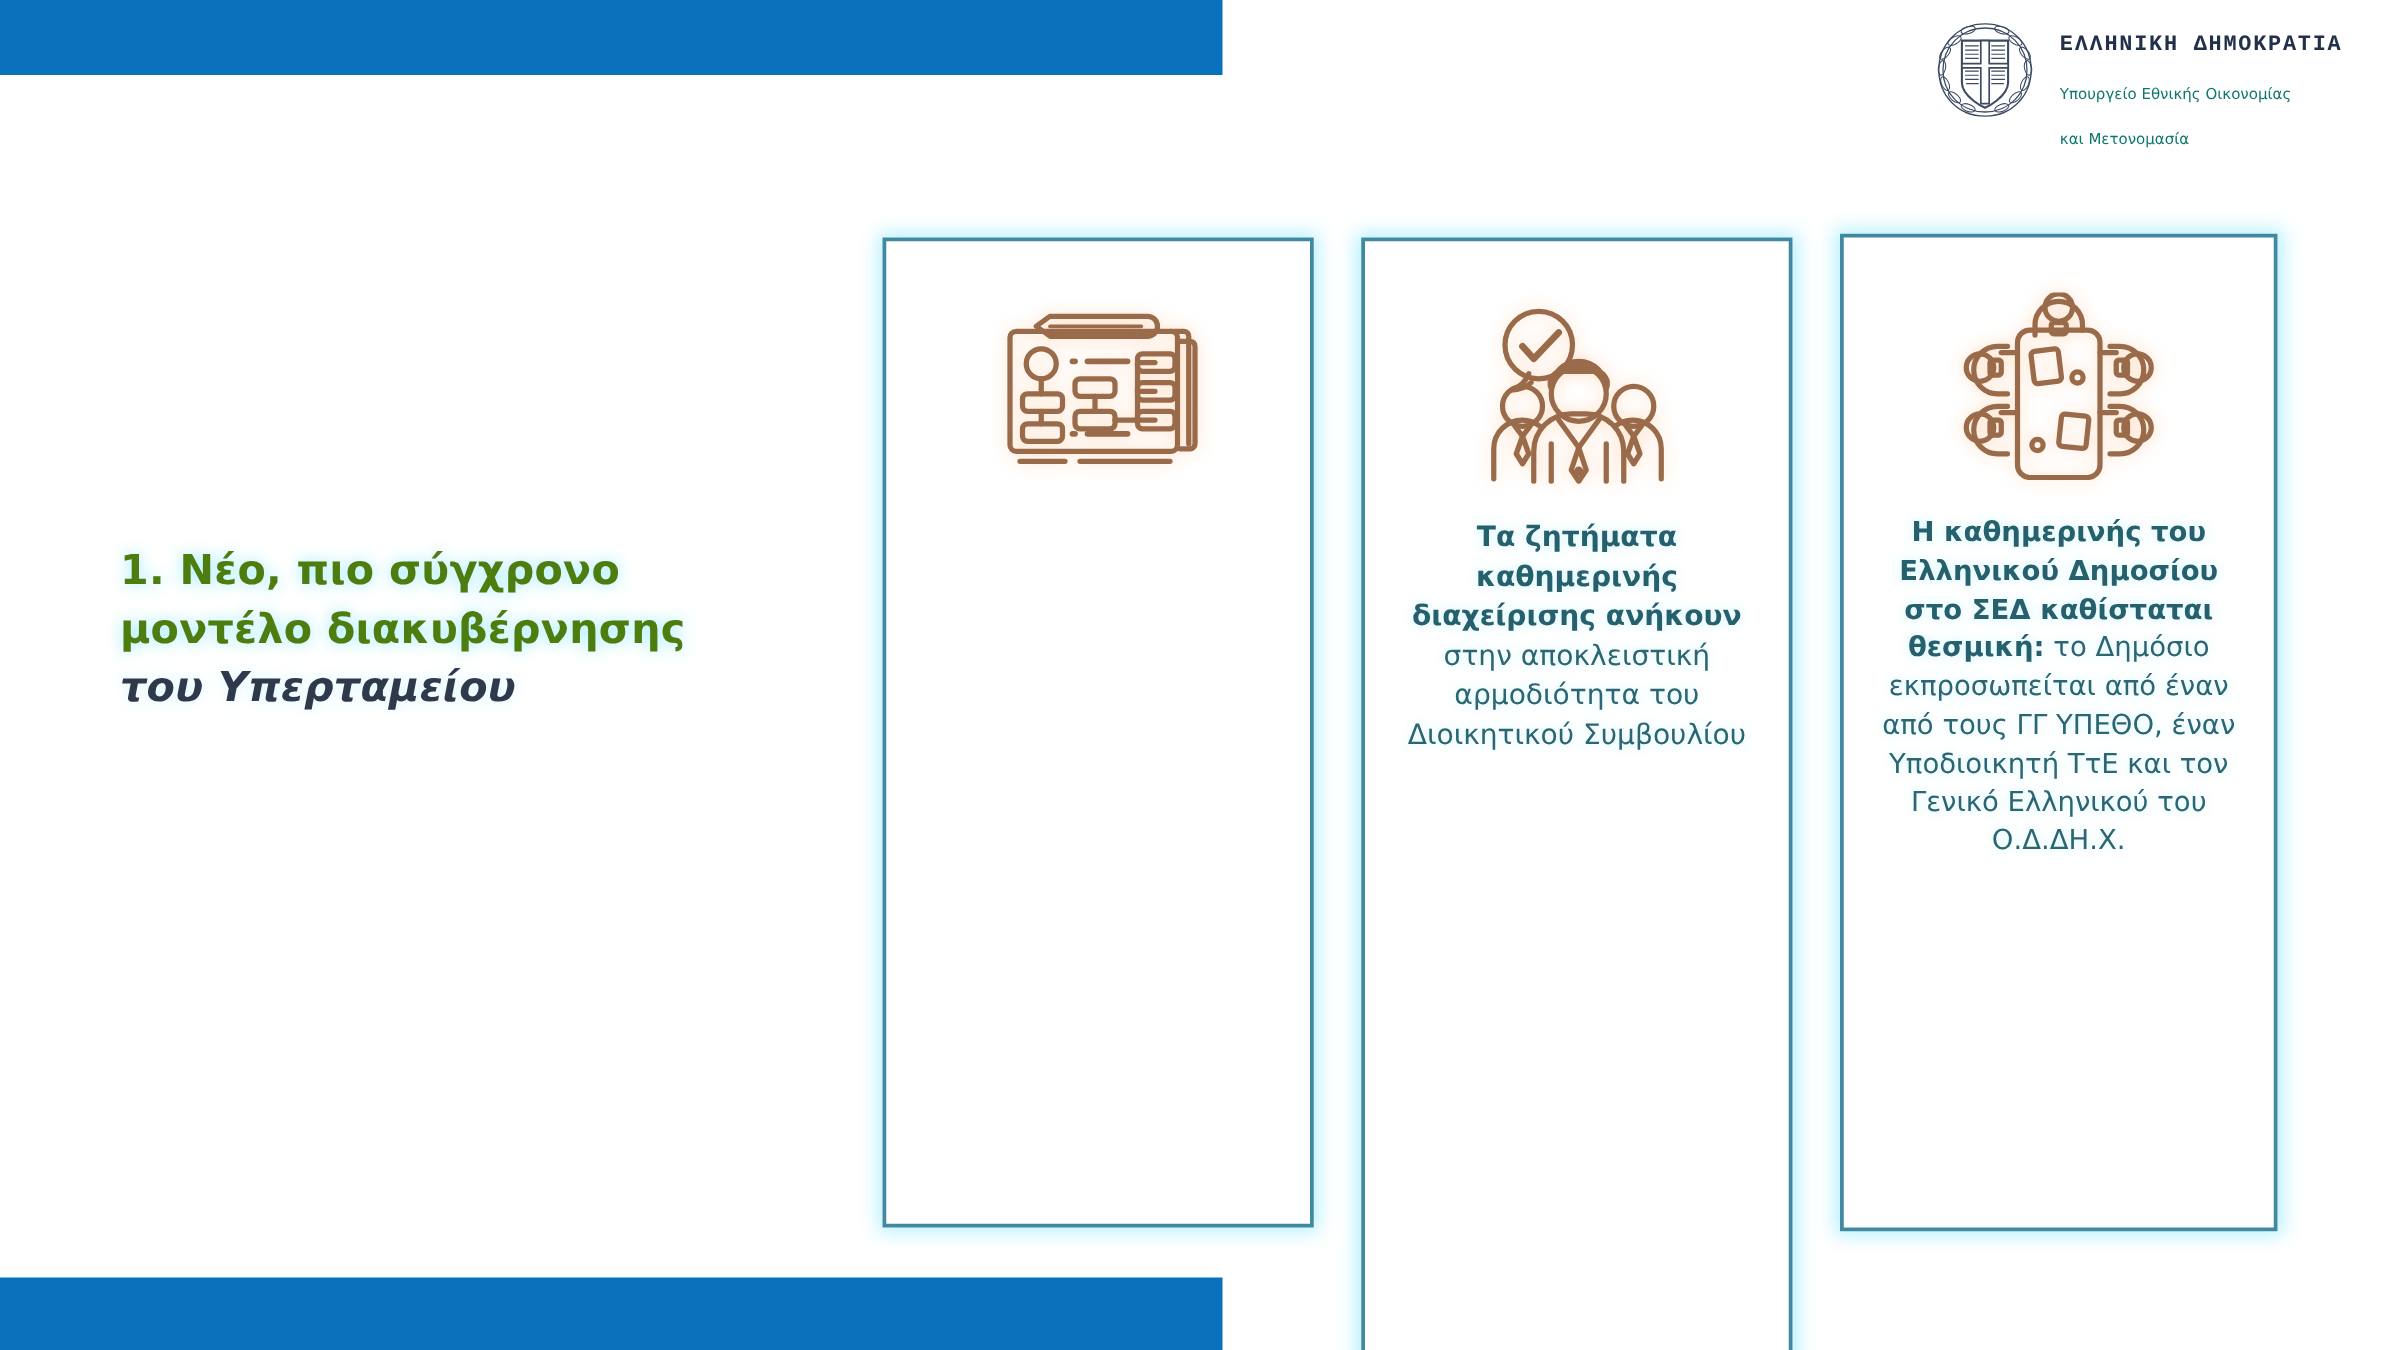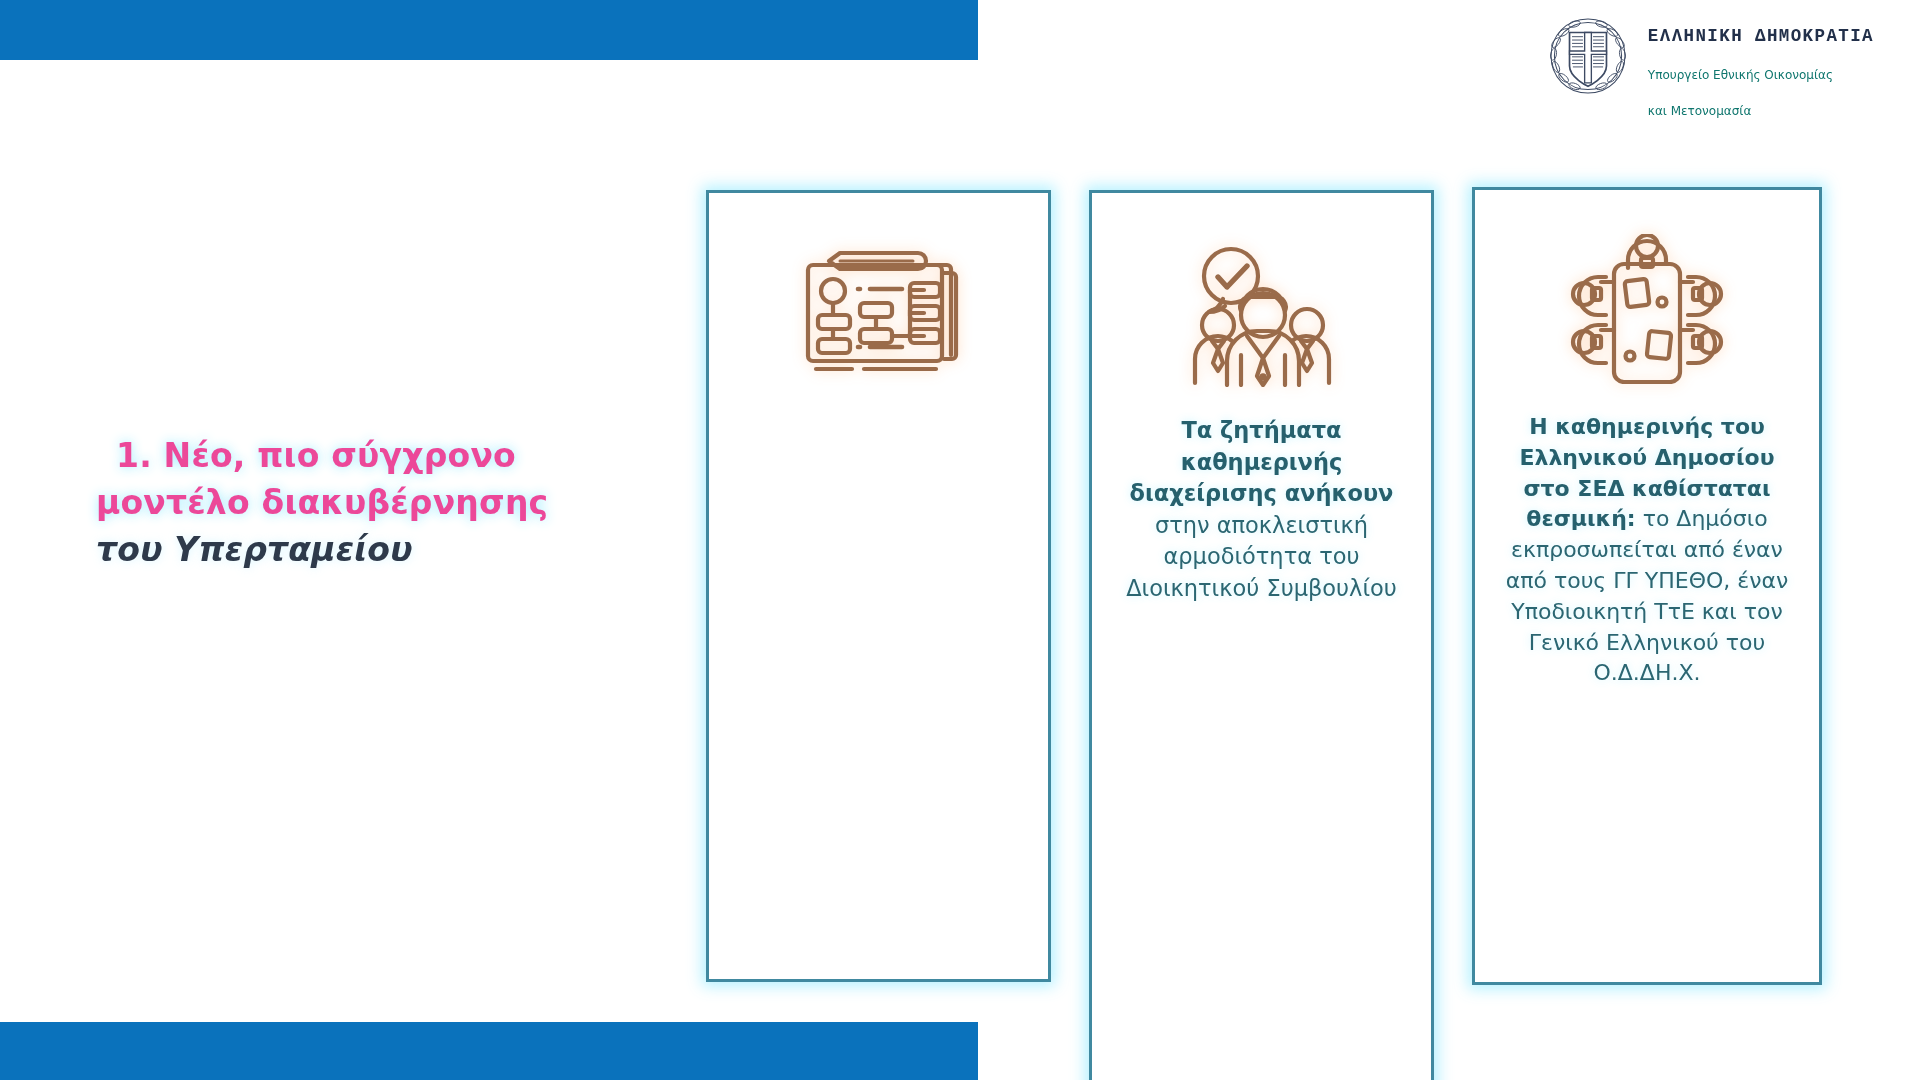--- a/index.html
+++ b/index.html
@@ -41,21 +41,21 @@
   
   .headline {
     position:absolute;
     left:96px; top:432px;
     width:470px;
     font-size:33px;
     font-weight:bold;
     line-height:1.43;
     letter-spacing:.2px;
   }
-  .headline .hl-teal { color:#ec4899; text-shadow:0 0 12px rgba(150,235,255,.95);margin-left:20px; }
+  .headline .hl-teal { color:#4d7c0f; text-shadow:0 0 12px rgba(150,235,255,.95); }
   .headline .hl-dark { color:#2E3A4B; text-shadow:0 0 10px rgba(210,245,255,.8);font-style:italic; }
 
   
   .cards {
     position:absolute;
     left:706px; top:190px;
     display:flex;
     align-items:flex-start;
     gap:38px;
   }

